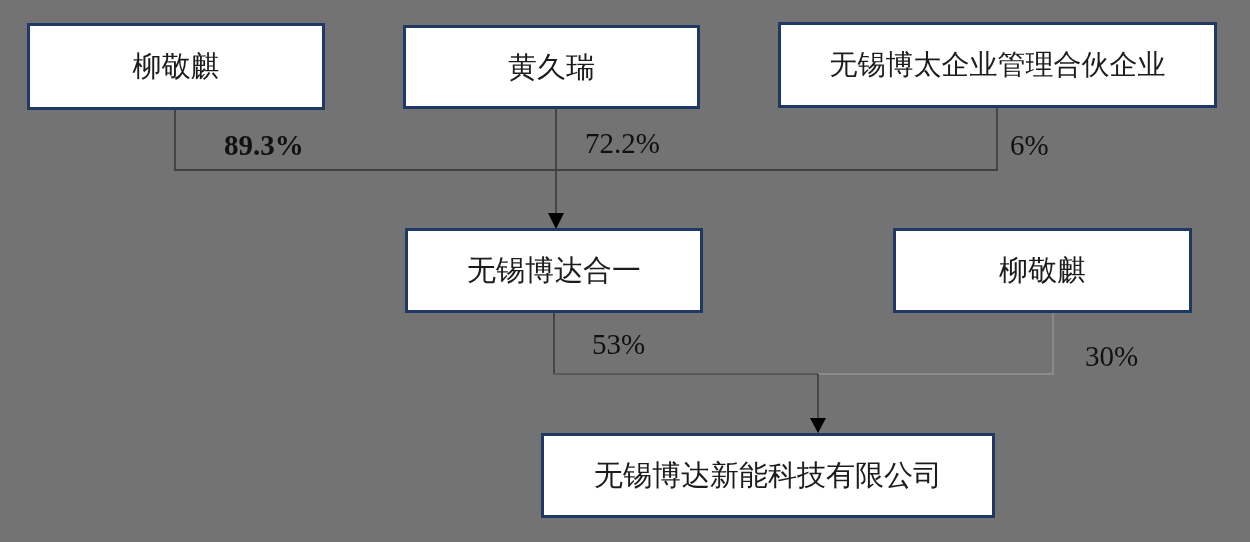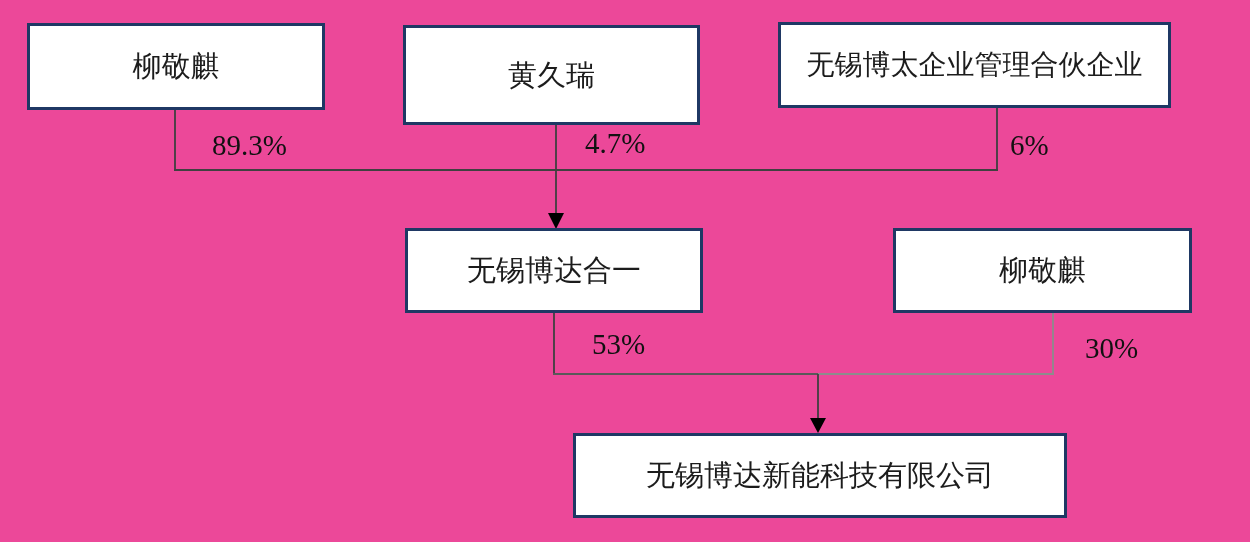--- a/index.html
+++ b/index.html
@@ -5,21 +5,21 @@
   html, body {
     margin: 0;
     padding: 0;
     background: #ffffff;
     font-family: "Liberation Serif", "DejaVu Serif", serif;
   }
   #stage {
     position: relative;
     width: 1250px;
     height: 542px;
-    background: #ec4899;
+    background: #737373;
     overflow: hidden;
   }
   #connector-svg {
     position: absolute;
     left: 0; top: 0;
     width: 1250px;
     height: 542px;
   }
   .node-box {
     position: absolute;
@@ -30,36 +30,36 @@
     flex-direction: column;
     align-items: center;
     justify-content: center;
     text-align: center;
     color: #1c1c1c;
     font-size: 29px;
     line-height: 1.32;
   }
   .node-box .line { white-space: nowrap; }
   .box-top-left   { left: 27px;  top: 23px;  width: 298px; height: 87px; }
-  .box-top-mid    { left: 403px; top: 25px;  width: 297px; height: 100px; font-family: Liberation Serif, serif; }
-  .box-top-right  { left: 778px; top: 22px;  width: 393px; height: 86px; font-size: 28px; }
+  .box-top-mid    { left: 403px; top: 25px;  width: 297px; height: 84px; font-family: Liberation Serif, serif; }
+  .box-top-right  { left: 778px; top: 22px;  width: 439px; height: 86px; font-size: 28px; }
   .box-mid-left   { left: 405px; top: 228px; width: 298px; height: 85px; }
   .box-mid-right  { left: 893px; top: 228px; width: 299px; height: 85px; }
-  .box-bottom     { left: 573px; top: 433px; width: 494px; height: 85px; }
+  .box-bottom     { left: 541px; top: 433px; width: 454px; height: 85px; }
   .pct-label {
     position: absolute;
     color: #111111;
     font-size: 29px;
     white-space: nowrap;
   }
-  .pct-89 { left: 212px;  top: 129px; }
+  .pct-89 { left: 224px;  top: 129px; font-weight: bold; }
   .pct-47 { left: 585px;  top: 127px; }
   .pct-6  { left: 1010px; top: 129px; }
   .pct-70 { left: 592px;  top: 328px; }
-  .pct-30 { left: 1085px; top: 332px; }
+  .pct-30 { left: 1085px; top: 340px; }
 </style>
 </head>
 <body>
 
 <div id="stage">
 
   <svg id="connector-svg" viewBox="0 0 1250 542" xmlns="http://www.w3.org/2000/svg">
 
     <line x1="175" y1="110" x2="175" y2="170" stroke="#404040" stroke-width="1.8"></line>
     <line x1="174" y1="170" x2="998" y2="170" stroke="#404040" stroke-width="1.8"></line>
@@ -93,18 +93,18 @@
 
   <div class="node-box box-mid-right">
     <span class="line">柳敬麒</span>
   </div>
 
   <div class="node-box box-bottom">
     <span class="line">无锡博达新能科技有限公司</span>
   </div>
 
   <div class="pct-label pct-89">89.3%</div>
-  <div class="pct-label pct-47">4.7%</div>
+  <div class="pct-label pct-47">72.2%</div>
   <div class="pct-label pct-6">6%</div>
   <div class="pct-label pct-70">53%</div>
   <div class="pct-label pct-30">30%</div>
 
 </div>
 
 </body></html>

